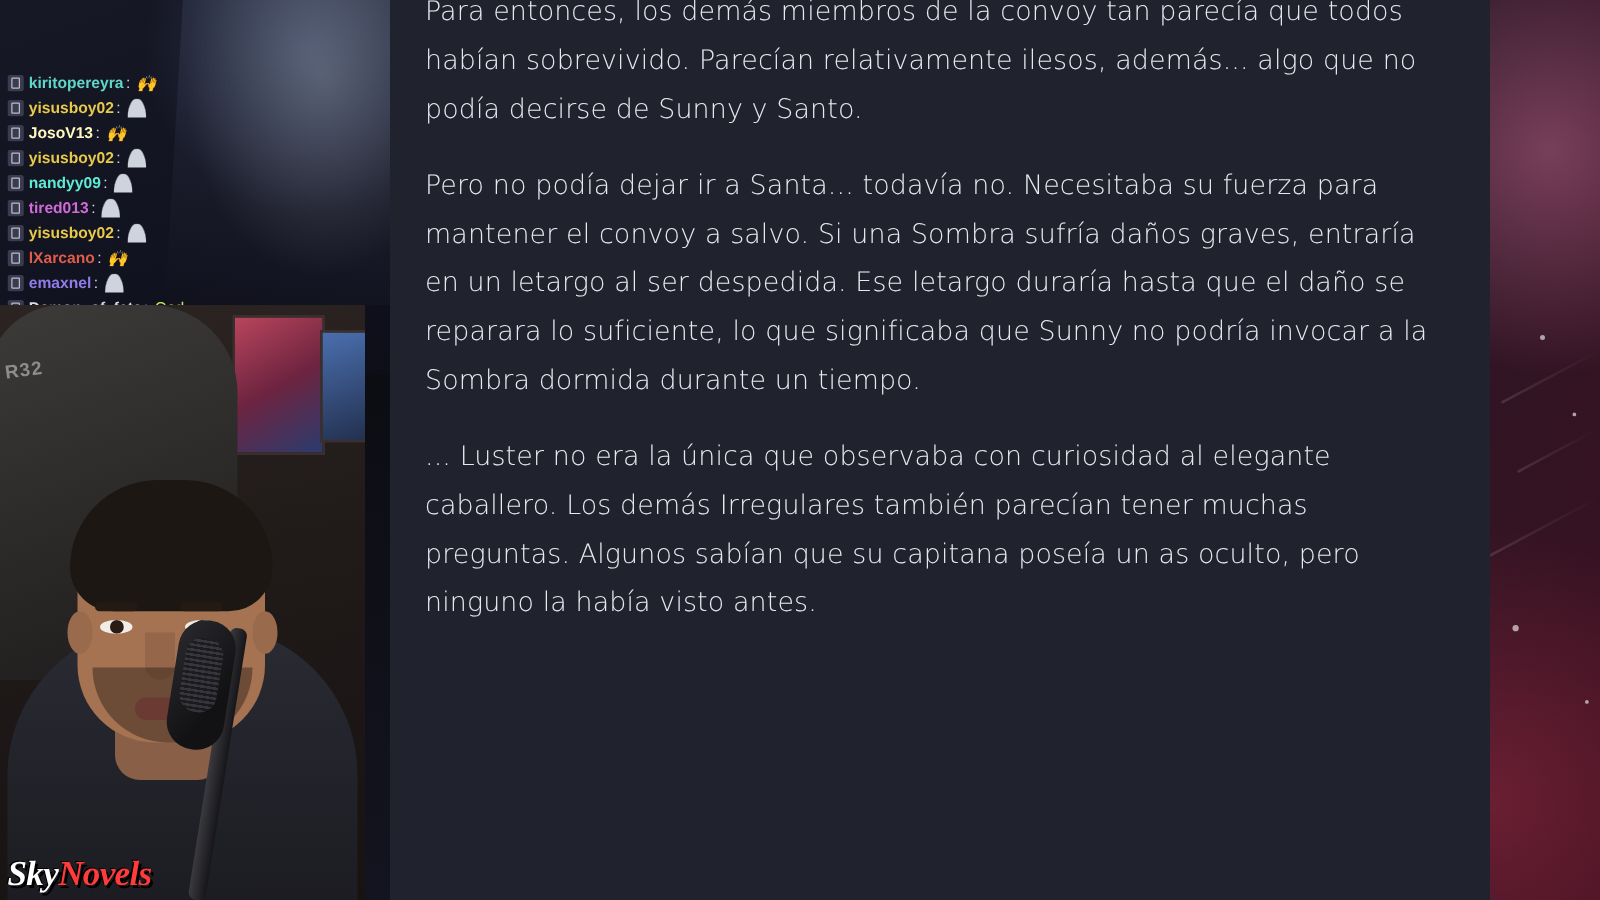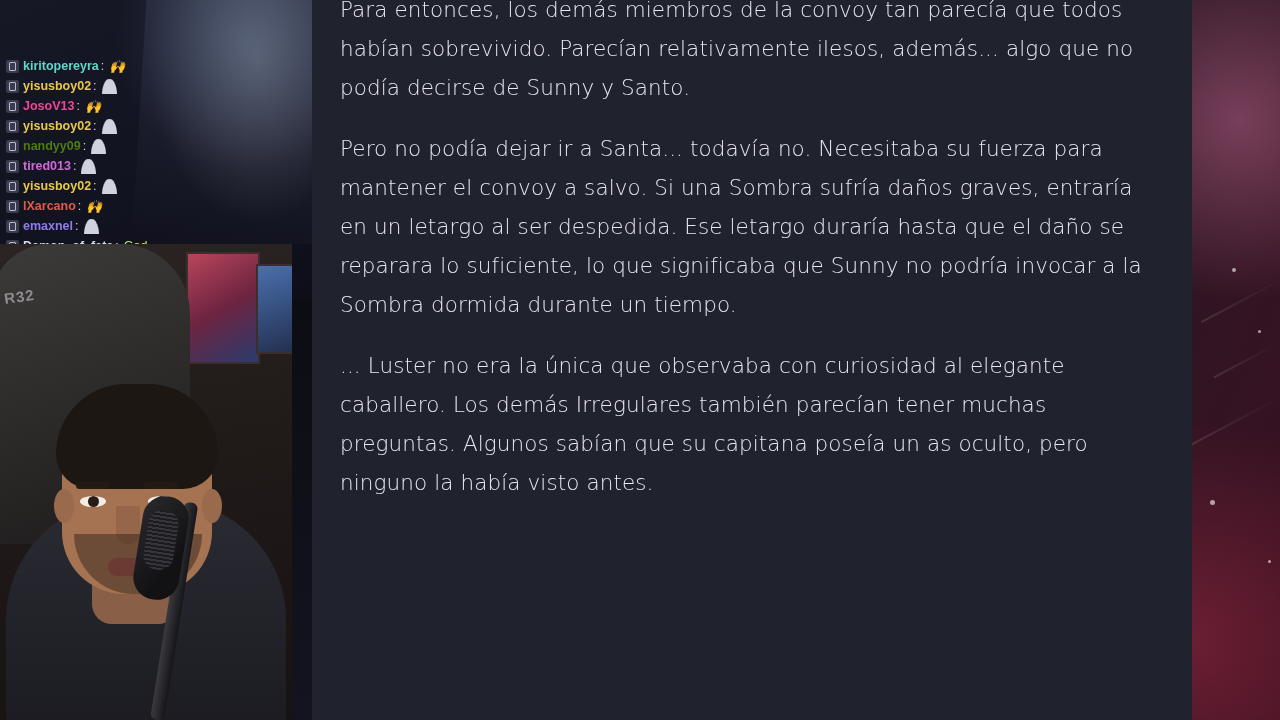--- a/index.html
+++ b/index.html
@@ -423,39 +423,39 @@
         <span class="chat-badge"></span>
         <span class="chat-user" style="color:#e8c94a">yisusboy02</span>
         <span class="chat-colon">:</span>
         <span class="chat-msg">
             <i class="emote person"></i>
           </span>
       </div>
 
       <div class="chat-line">
         <span class="chat-badge"></span>
-        <span class="chat-user" style="color:#ec4899">JosoV13</span>
+        <span class="chat-user" style="color:#fef9c3">JosoV13</span>
         <span class="chat-colon">:</span>
         <span class="chat-msg">
             <i class="emote hands">🙌</i>
           </span>
       </div>
 
       <div class="chat-line">
         <span class="chat-badge"></span>
         <span class="chat-user" style="color:#e8c94a">yisusboy02</span>
         <span class="chat-colon">:</span>
         <span class="chat-msg">
             <i class="emote person"></i>
           </span>
       </div>
 
       <div class="chat-line">
         <span class="chat-badge"></span>
-        <span class="chat-user" style="color:#4d7c0f">nandyy09</span>
+        <span class="chat-user" style="color:#5eead4">nandyy09</span>
         <span class="chat-colon">:</span>
         <span class="chat-msg">
             <i class="emote person"></i>
           </span>
       </div>
 
       <div class="chat-line">
         <span class="chat-badge"></span>
         <span class="chat-user" style="color:#cf6bd8">tired013</span>
         <span class="chat-colon">:</span>
@@ -540,15 +540,16 @@
       </div>
     <div class="cam-eye" style="left:148px;">
         <i></i>
       </div>
     <div class="cam-nose"></div>
     <div class="cam-stubble"></div>
     <div class="cam-mouth"></div>
     <div class="cam-mic-arm"></div>
     <div class="cam-mic-head"></div>
     <div class="cam-mic-grill"></div>
+    <div class="cam-logo"><span>Sky</span><span class="accent">Novels</span></div>
   </div>
 
 </div>
 
 </body></html>

